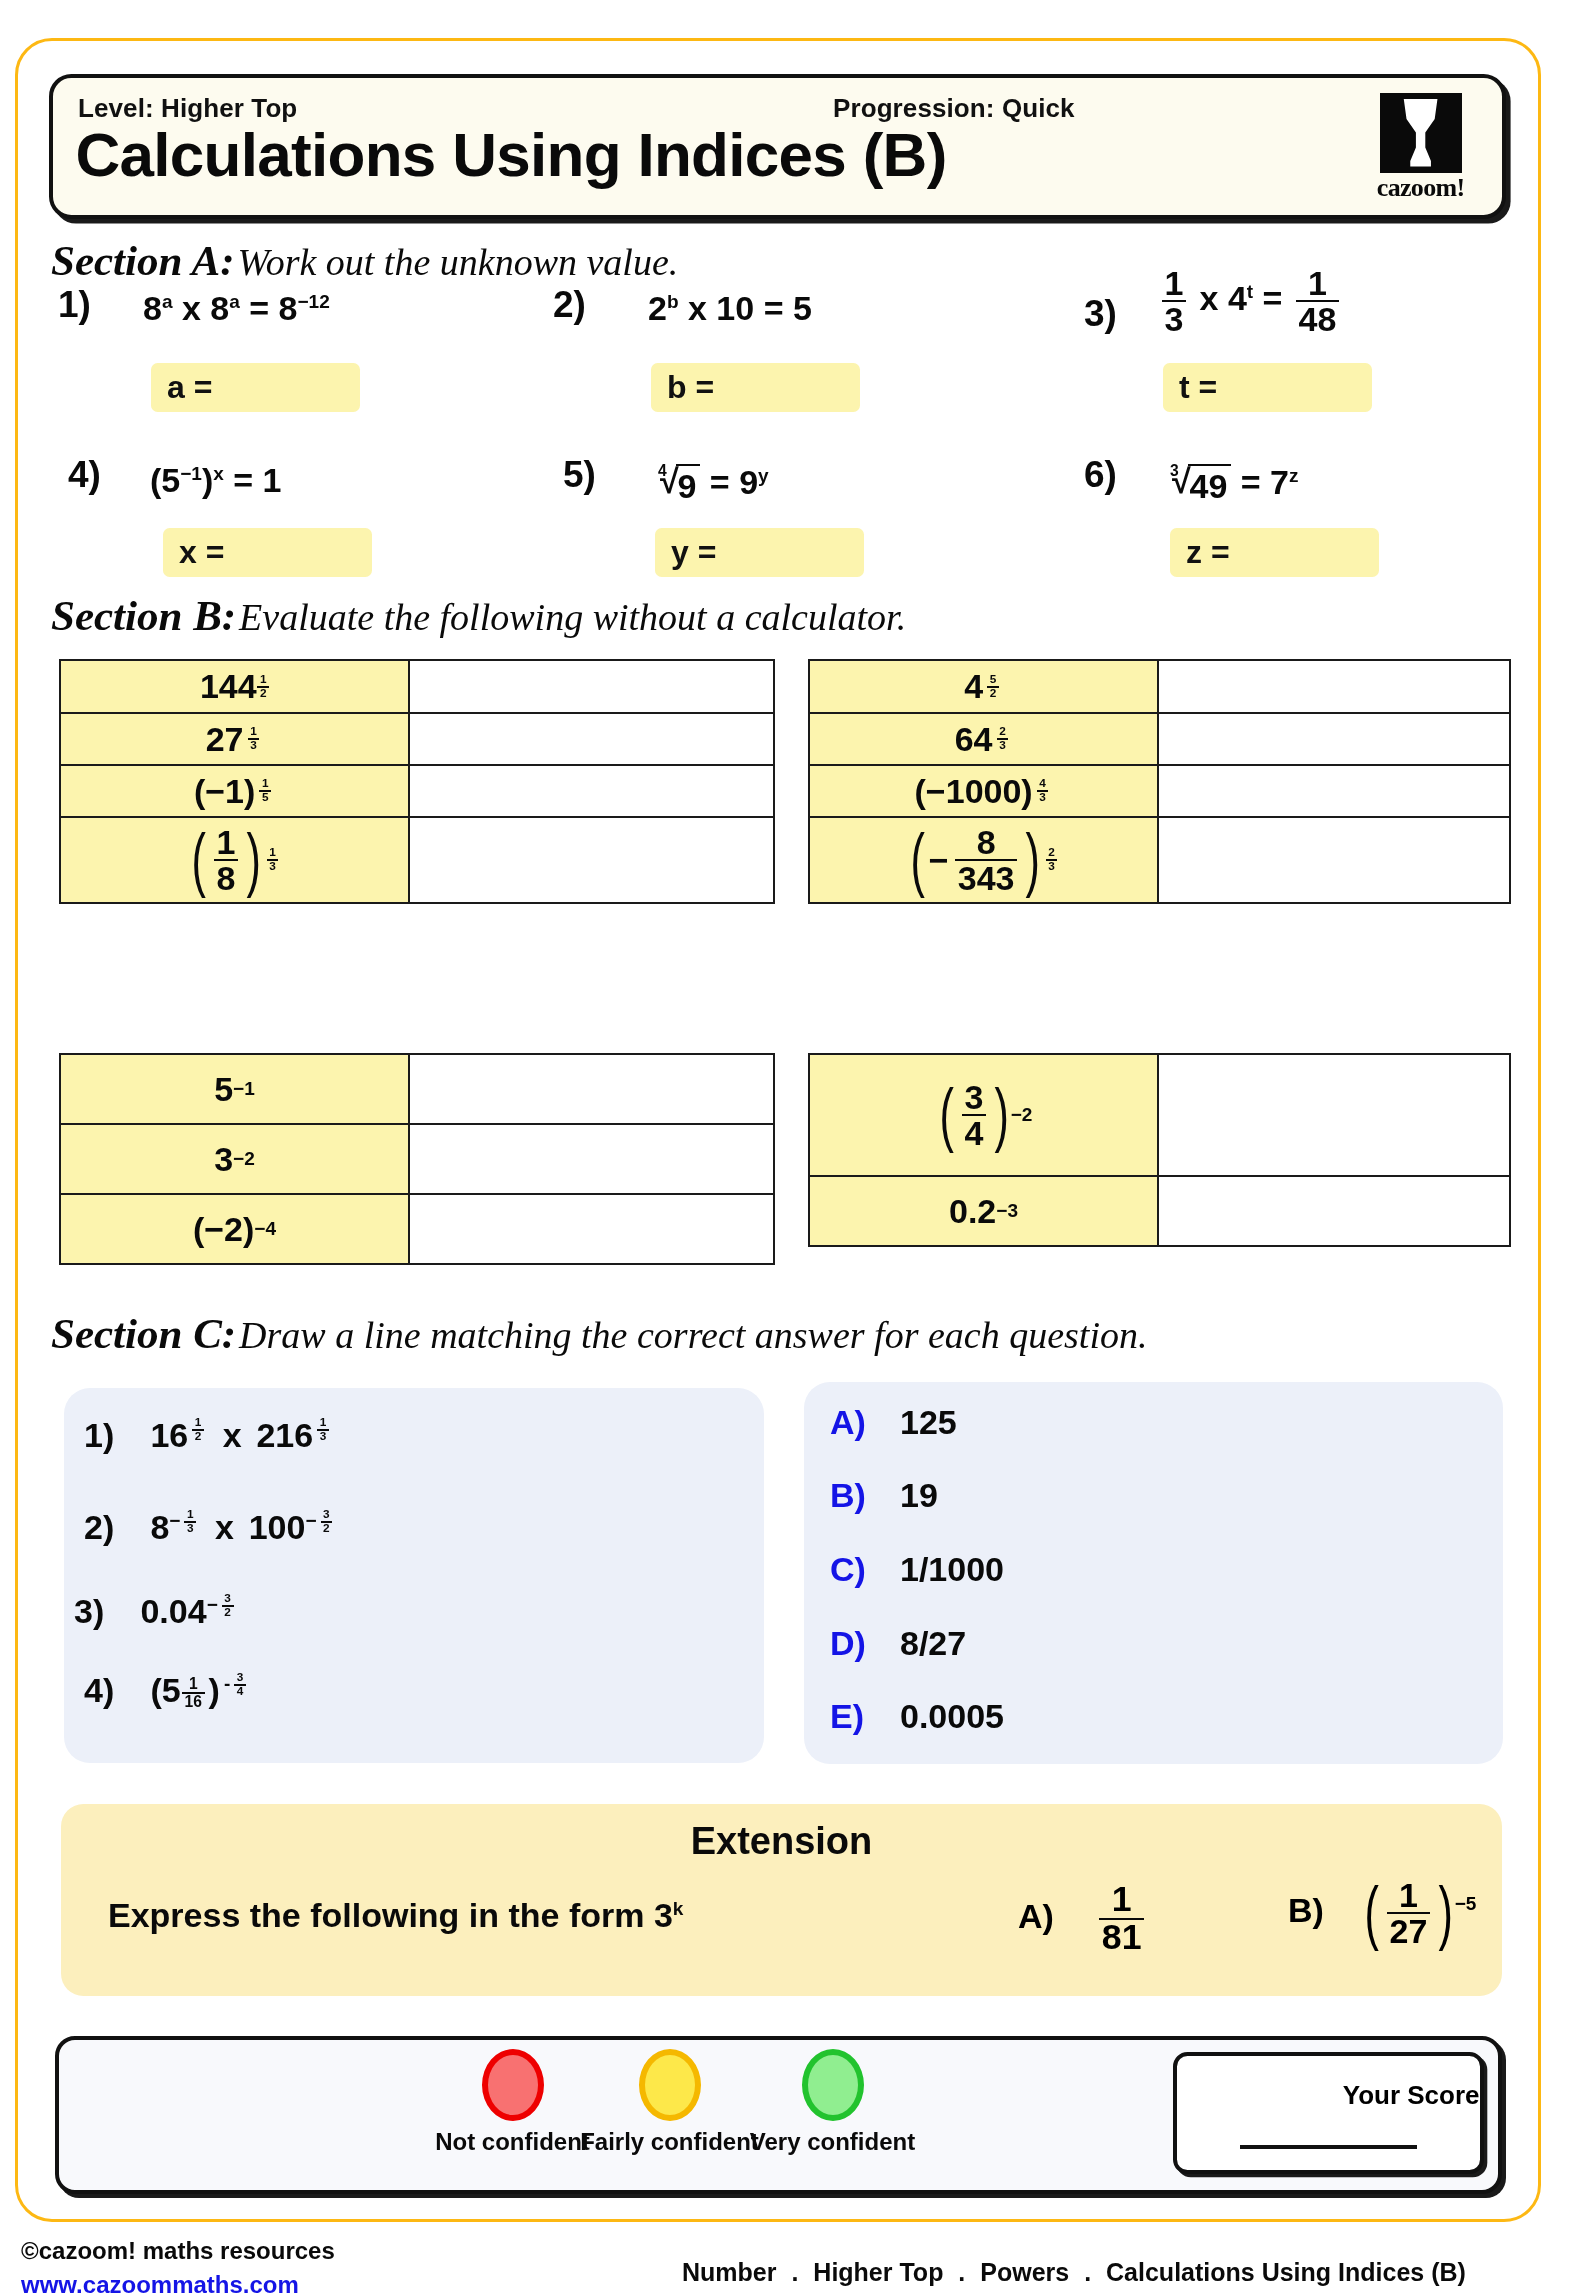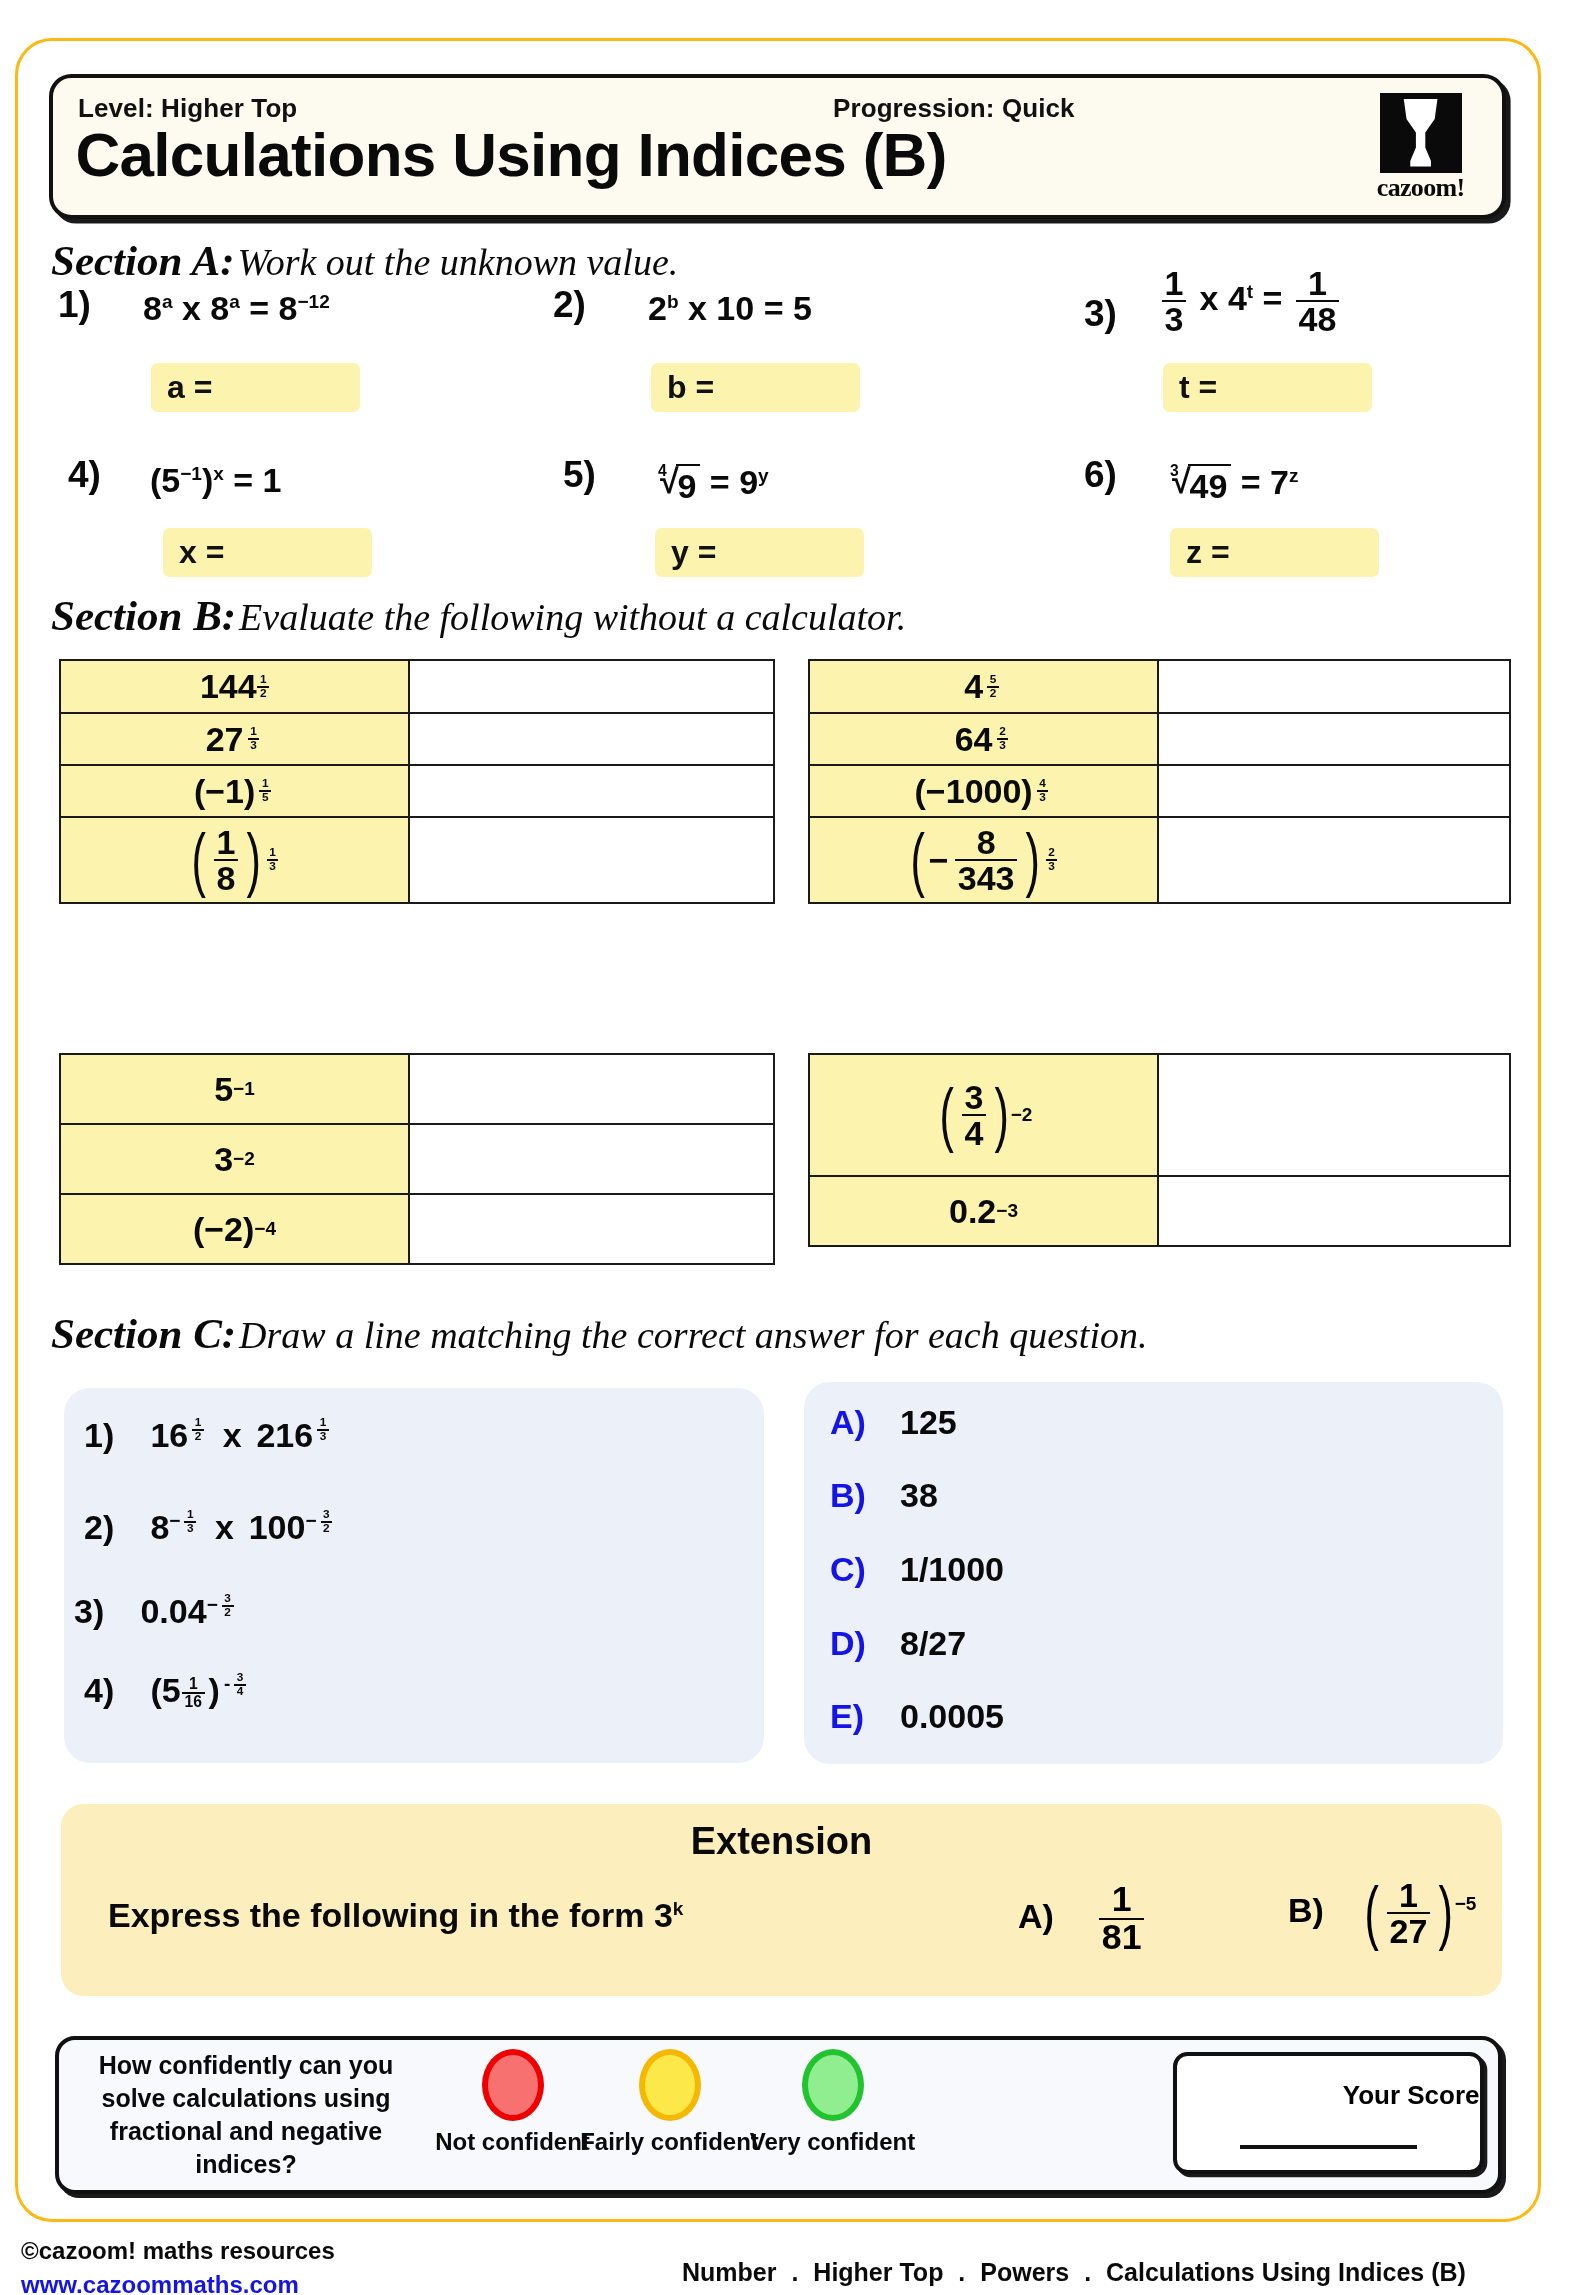--- a/index.html
+++ b/index.html
@@ -519,21 +519,21 @@
     </span>)<sup class="ix" style="margin-left:4px;">-<span class="frac small">
         <span class="num">3</span>
         <span class="den">4</span>
       </span></sup>
 </div>
 
 <div class="aitem" style="left:830px; top:1403px;">
   <span class="alet">A)</span><span>125</span>
 </div>
 <div class="aitem" style="left:830px; top:1476px;">
-  <span class="alet">B)</span><span>38</span>
+  <span class="alet">B)</span><span>19</span>
 </div>
 <div class="aitem" style="left:830px; top:1550px;">
   <span class="alet">C)</span><span>1/1000</span>
 </div>
 <div class="aitem" style="left:830px; top:1624px;">
   <span class="alet">D)</span><span>8/27</span>
 </div>
 <div class="aitem" style="left:830px; top:1697px;">
   <span class="alet">E)</span><span>0.0005</span>
 </div>
@@ -559,21 +559,20 @@
         <span class="frac">
           <span class="num">1</span>
           <span class="den">27</span>
         </span>
         <span class="pr">)</span>
       </span><sup class="ix" style="margin-left:-2.6px;">−5</sup>
   </div>
 </div>
 
 <div id="conf-bar">
-  <div id="conf-q">How confidently can you solve calculations using fractional and negative indices?</div>
 
   <div class="conf-opt" style="left:355px;">
     <div class="conf-dot" style="background:#F87171; border:6px solid #EE0000;"></div>
     <div class="conf-lab">Not confident</div>
   </div>
   <div class="conf-opt" style="left:512px;">
     <div class="conf-dot" style="background:#FDE84A; border:6px solid #F5B800;"></div>
     <div class="conf-lab">Fairly confident</div>
   </div>
   <div class="conf-opt" style="left:675px;">

